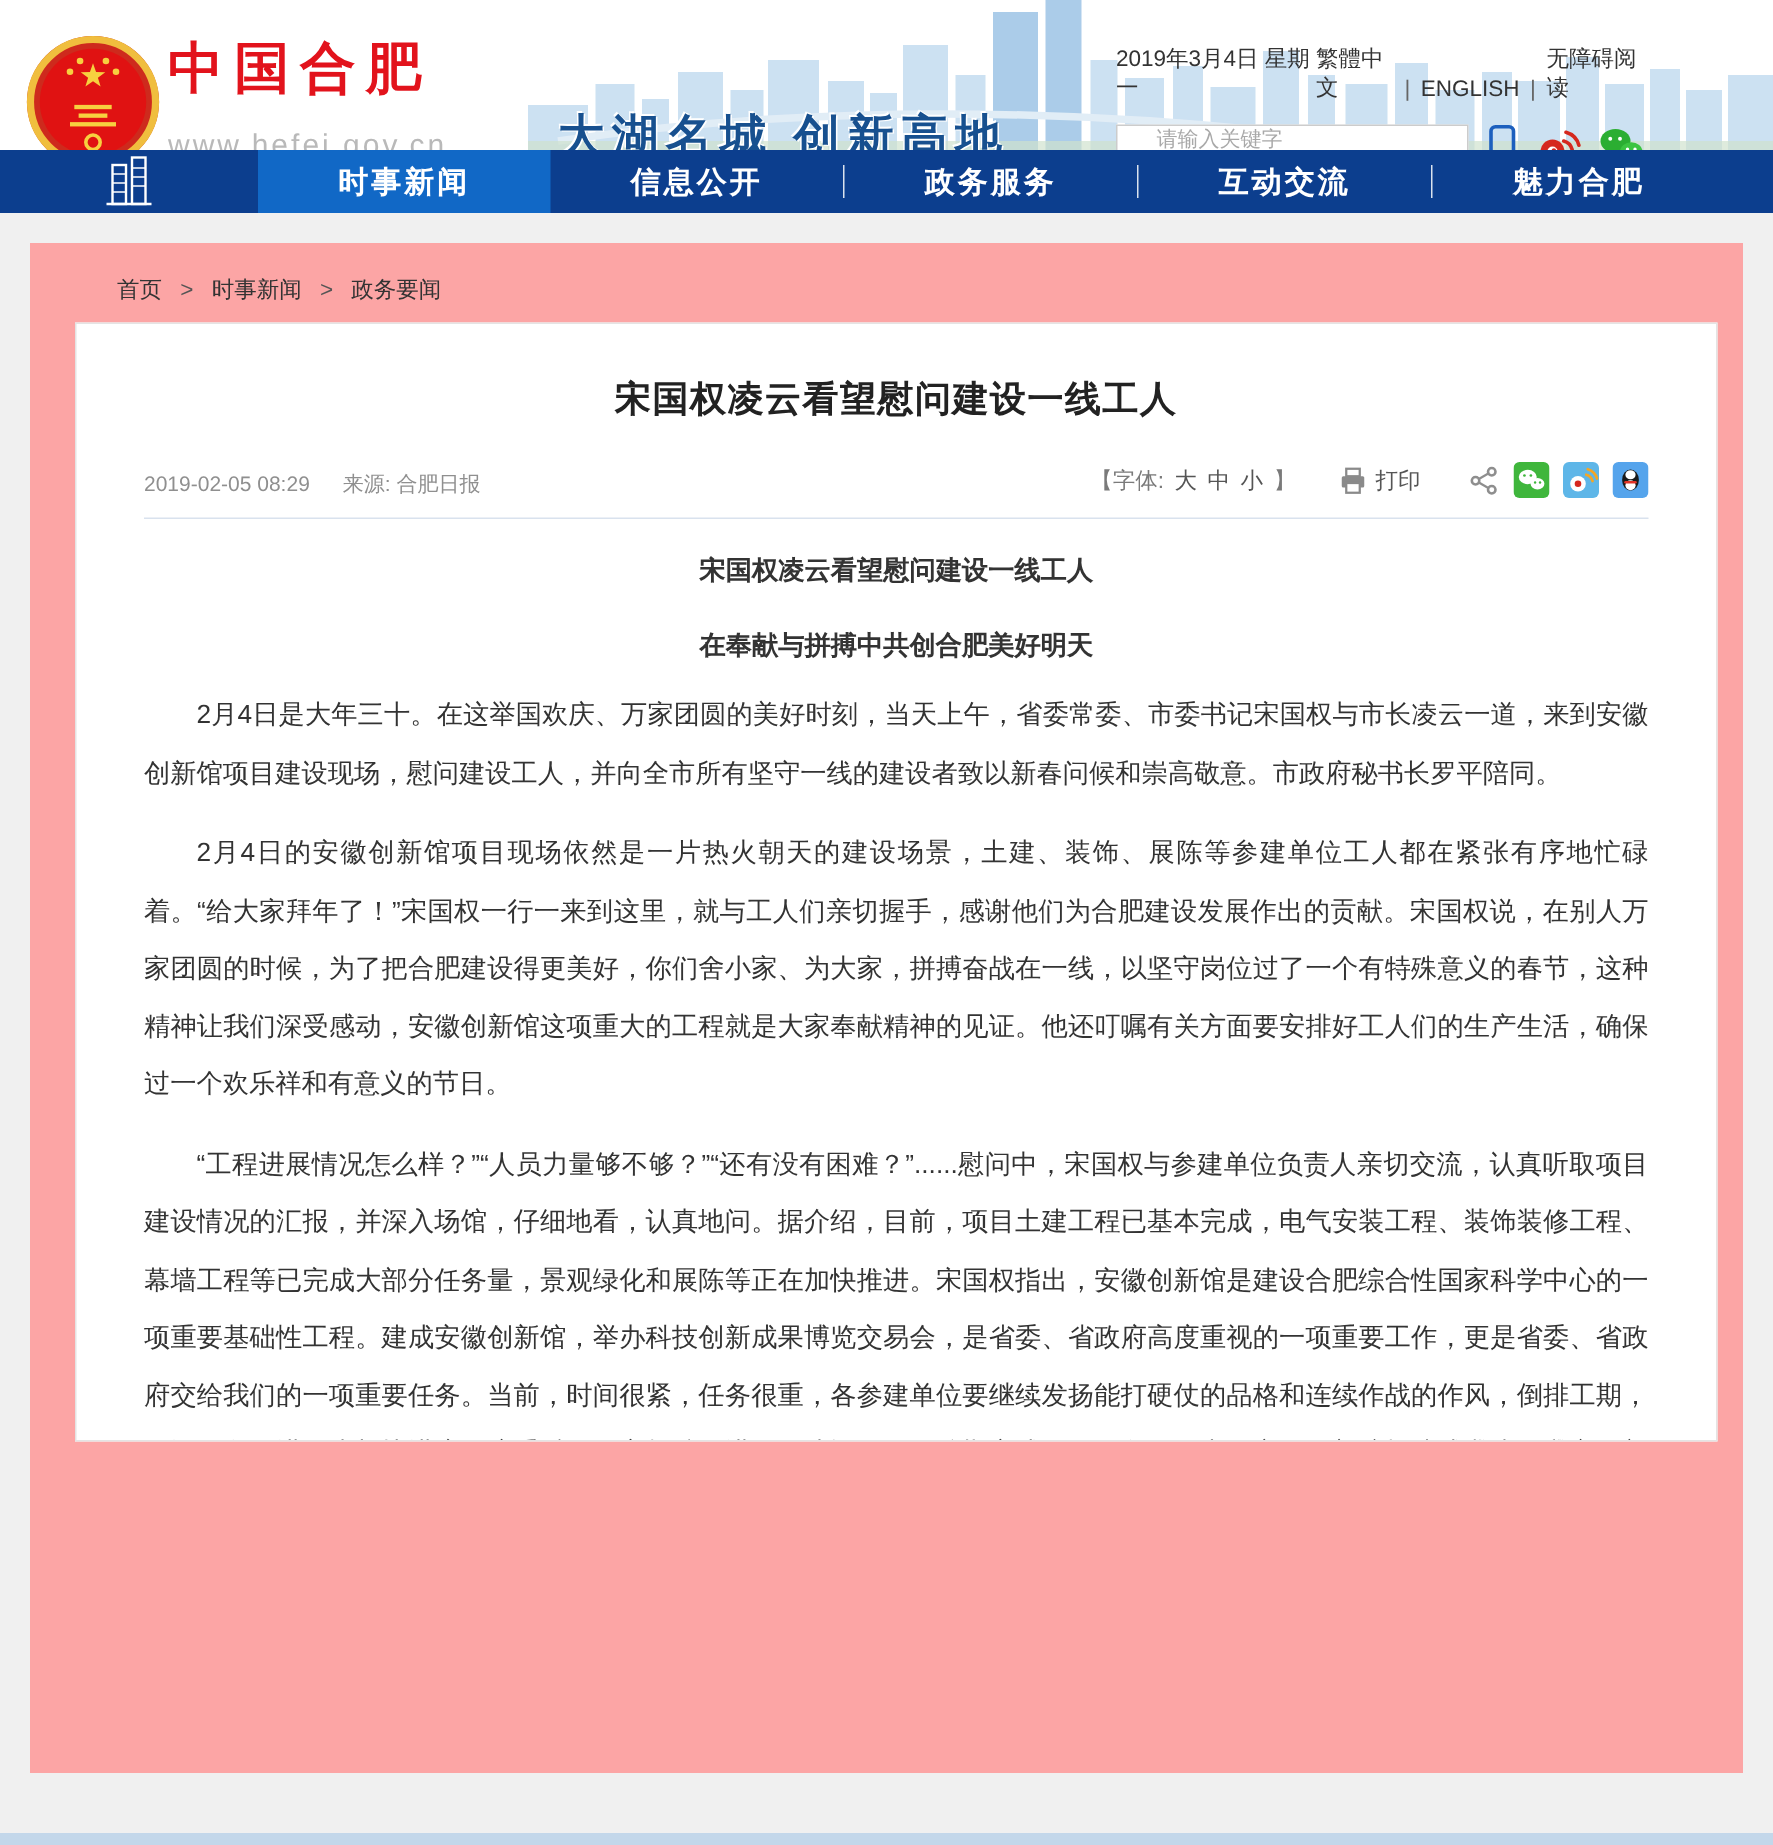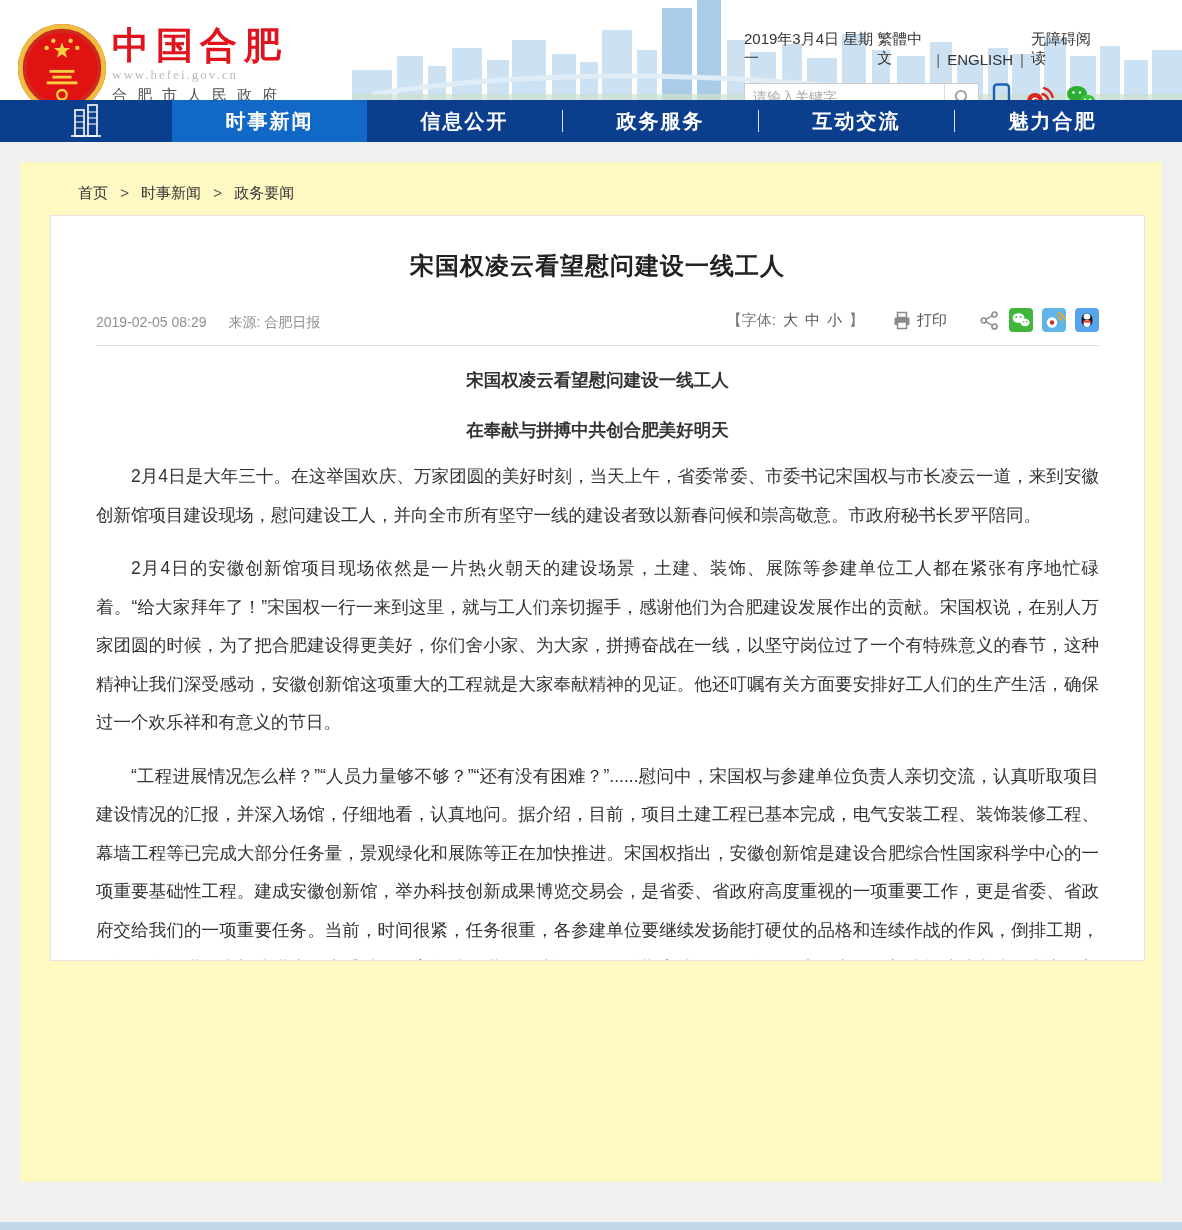--- a/index.html
+++ b/index.html
@@ -7,46 +7,46 @@
   body {
     height:1230px; background:#F0F0F0; position:relative; overflow:hidden;
     font-family:"Liberation Sans","DejaVu Sans",sans-serif; color:#333;
   }
   
   .header { position:relative; height:100px; background:#fff; overflow:hidden; }
   .skyline { position:absolute; right:0; bottom:0; opacity:.75; pointer-events:none; }
   .emblem { position:absolute; left:16px; top:22px; width:92px; height:92px; }
   .brand { position:absolute; left:112px; top:26px; }
   .site-name { font-size:37px; font-weight:bold; color:#E2131C; letter-spacing:7px; line-height:1.1; }
-  .site-url  { font-size:13px; color:#B9B9B9; letter-spacing:2px; margin-top:0;font-family:Liberation Serif, serif; }
+  .site-url  { font-size:20px; color:#B9B9B9; letter-spacing:2px; margin-top:19px; }
   .site-sub  { font-size:15px; color:#4F4F4F; letter-spacing:10px; margin-top:3px; }
   .slogan { position:absolute; left:372px; top:70px; font-family:"Liberation Serif","DejaVu Serif",serif;
             font-size:31px; font-weight:bold; color:#17508F; letter-spacing:5px;
             text-shadow:1px 1px 0 #fff, -1px -1px 0 #fff; }
   .hdr-right { position:absolute; left:744px; top:30px; width:352px; }
   .hdr-row1 { display:flex; justify-content:space-between; align-items:center; font-size:15px; color:#333; }
   .hdr-links { display:flex; gap:7px; align-items:flex-end; }
   .hdr-links .lnk { cursor:pointer; }
   .hdr-links .sep { color:#666; }
   .hdr-row2 { display:flex; align-items:center; margin-top:15px; }
-  .search-box { width:250px; height:28px; border:1px solid #CCC; background:#fff; display:flex; align-items:center; }
+  .search-box { width:250px; height:28px; border:1px solid #CCC; background:#fff; display:flex; align-items:center;flex-direction:column; }
   .search-box input { flex:1; border:0; outline:none; font-size:14px; color:#333; padding:0 8px; background:transparent; }
   .search-box input::placeholder { color:#A9A9A9; }
   .search-btn { width:34px; height:100%; border-left:1px solid #DDD; display:flex; align-items:center; justify-content:center; cursor:pointer; background:#fff; }
   .hdr-icons { display:flex; align-items:center; gap:12px; margin-left:12px; }
   .hdr-ic { cursor:pointer; display:flex; }
   
   .nav { height:42px; background:#0C3E8E; display:flex; align-items:stretch; }
   .nav-logo { width:172px; display:flex; align-items:center; justify-content:center; }
   .nav-tab { width:195px; display:flex; align-items:center; justify-content:center;
              color:#fff; font-size:20px; font-weight:bold; letter-spacing:2px; cursor:pointer; }
   .nav-tab.active { background:#1168C6; }
   .nav-sep { width:1px; height:22px; background:rgba(255,255,255,.85); align-self:center; }
   
-  .panel { margin:20px 20px 0; background:#fef9c3; height:1020px; position:relative; }
+  .panel { margin:20px 20px 0; background:#fca5a5; height:1020px; position:relative; }
   .breadcrumb { padding:22px 0 12px 58px; font-size:15px; color:#333; }
   .breadcrumb .bc-link { cursor:pointer; }
   .breadcrumb .bc-sep { margin:0 8px; color:#555; }
   .article-box { margin:0 17px 0 30px; border:1px solid #E4E4E4; height:746px; padding:0 45px; overflow:hidden; background:#fff; }
   .art-title { text-align:center; font-size:24px; font-weight:bold; color:#222; margin-top:34px; letter-spacing:1px; }
   .meta-row { display:flex; justify-content:space-between; align-items:flex-end; margin-top:26px; }
   .meta-left { font-size:14px; color:#8F8F8F; display:flex; gap:22px; }
   .meta-right { display:flex; align-items:center; gap:10px; }
   .font-sel { font-size:15px; color:#7A7A7A; display:flex; gap:7px; align-items:center; }
   .font-sel .fs-btn { cursor:pointer; color:#555; }
@@ -118,20 +118,21 @@
     <rect x="32" y="62" width="32" height="3" fill="#F7D03F"></rect>
     <circle cx="48" cy="76" r="5" fill="none" stroke="#F7D03F" stroke-width="2.5"></circle>
   </svg>
 
   <div class="brand">
     <div class="site-name">中国合肥</div>
     <div class="site-url">www.hefei.gov.cn</div>
     <div class="site-sub">合肥市人民政府</div>
   </div>
 
+  <div class="slogan">大湖名城  创新高地</div>
 
   <div class="hdr-right">
     <div class="hdr-row1">
       <span>2019年3月4日 星期一</span>
       <span class="hdr-links">
         <span class="lnk">繁體中文</span>
         <span class="sep">|</span>
         <span class="lnk">ENGLISH</span>
         <span class="sep">|</span>
         <span class="lnk">无障碍阅读</span>

